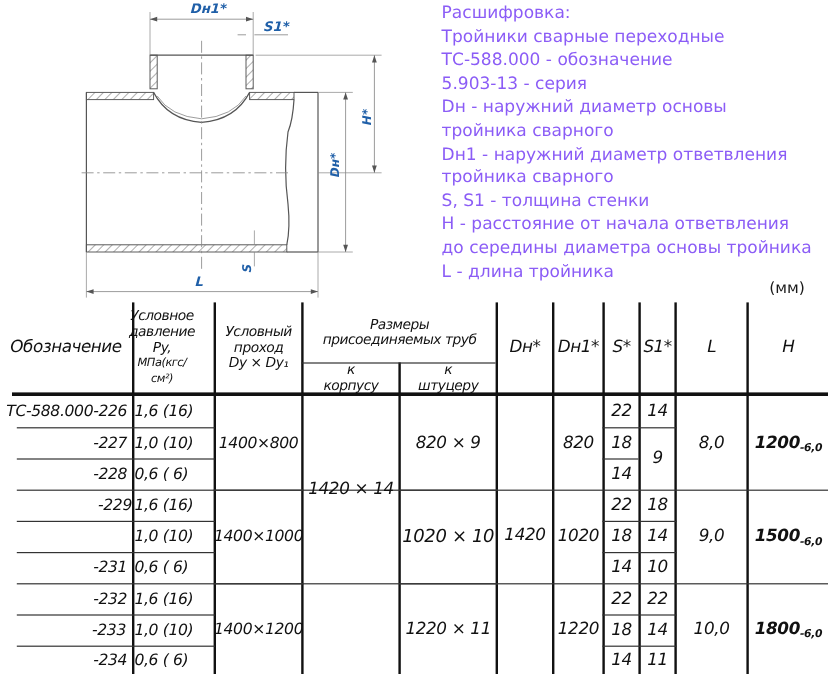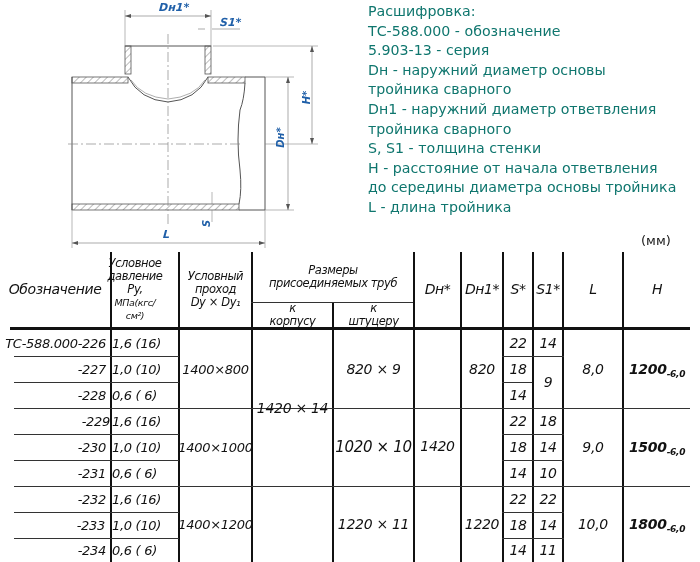--- a/index.html
+++ b/index.html
@@ -1,18 +1,18 @@
 <!DOCTYPE html>
 <html><head>
 <meta charset="utf-8">
 <style>
   html,body{margin:0;padding:0;background:#fff;}
   body{width:700px;height:562px;position:relative;overflow:hidden;font-family:"DejaVu Sans",sans-serif;color:#111;}
   .drawing{position:absolute;left:0;top:0;width:360px;height:250px;}
-  .legend{position:absolute;left:368px;top:2px;width:330px;font-family:"DejaVu Sans",sans-serif;font-size:14.2px;line-height:19.6px;color:#0f766e;}
+  .legend{position:absolute;left:368px;top:2px;width:330px;font-family:"DejaVu Sans",sans-serif;font-size:14.2px;line-height:19.6px;color:#8b5cf6;}
   .legend div{white-space:nowrap;}
   .units{position:absolute;left:641px;top:233px;font-size:13px;color:#1a1a1a;}
   .tbl{position:absolute;left:0;top:252px;width:700px;height:310px;}
   .hw{font-family:"DejaVu Sans",sans-serif;font-style:italic;color:#111;position:absolute;white-space:nowrap;transform:skewX(-4deg);}
   .vline{position:absolute;background:#111;}
   .hline{position:absolute;background:#111;}
   .thin{background:#333;}
   .cell{position:absolute;display:flex;align-items:center;justify-content:center;font-family:"DejaVu Sans",sans-serif;font-style:italic;font-size:13px;color:#111;white-space:nowrap;letter-spacing:-0.3px;}
   .cell.right{justify-content:flex-end;padding-right:4px;box-sizing:border-box;}
   .cell.left{justify-content:flex-start;padding-left:0;box-sizing:border-box;}
@@ -82,20 +82,21 @@
   <span class="hw" style="left:159px;top:1px;font-size:11px;color:#1f5fa8;font-weight:bold;">Dн1*</span>
   <span class="hw" style="left:220px;top:16px;font-size:11px;color:#1f5fa8;font-weight:bold;">S1*</span>
   <span class="hw" style="left:300px;top:92px;font-size:10px;color:#1f5fa8;font-weight:bold;transform:rotate(-90deg);">H*</span>
   <span class="hw" style="left:270px;top:132px;font-size:10px;color:#1f5fa8;font-weight:bold;transform:rotate(-90deg);">Dн*</span>
   <span class="hw" style="left:203px;top:218px;font-size:10px;color:#1f5fa8;font-weight:bold;transform:rotate(-90deg);">S</span>
   <span class="hw" style="left:163px;top:228px;font-size:11px;color:#1f5fa8;font-weight:bold;">L</span>
 </div>
 
 <div class="legend">
   <div>Расшифровка:</div>
+  <div>Тройники сварные переходные</div>
   <div>ТС-588.000 - обозначение</div>
   <div>5.903-13 - серия</div>
   <div>Dн - наружний диаметр основы</div>
   <div>тройника сварного</div>
   <div>Dн1 - наружний диаметр ответвления</div>
   <div>тройника сварного</div>
   <div>S, S1 - толщина стенки</div>
   <div>H - расстояние от начала ответвления</div>
   <div>до середины диаметра основы тройника</div>
   <div>L - длина тройника</div>
@@ -186,21 +187,20 @@
     </div>
 
   <div class="cell right" style="left:0;top:78px;width:110px;height:26px;">ТС-588.000-226</div>
   <div class="cell left" style="left:112px;top:78px;width:66px;height:26px;">1,6 (16)</div>
   <div class="cell right" style="left:0;top:104px;width:110px;height:26px;">-227</div>
   <div class="cell left" style="left:112px;top:104px;width:66px;height:26px;">1,0 (10)</div>
   <div class="cell right" style="left:0;top:130px;width:110px;height:26px;">-228</div>
   <div class="cell left" style="left:112px;top:130px;width:66px;height:26px;">0,6 ( 6)</div>
   <div class="cell right" style="left:0;top:156px;width:114px;height:26px;">-229</div>
   <div class="cell left" style="left:112px;top:156px;width:66px;height:26px;">1,6 (16)</div>
-  <div class="cell right" style="left:0;top:182px;width:110px;height:26px;">-230</div>
   <div class="cell left" style="left:112px;top:182px;width:66px;height:26px;">1,0 (10)</div>
   <div class="cell right" style="left:0;top:208px;width:110px;height:26px;">-231</div>
   <div class="cell left" style="left:112px;top:208px;width:66px;height:26px;">0,6 ( 6)</div>
   <div class="cell right" style="left:0;top:234px;width:110px;height:26px;">-232</div>
   <div class="cell left" style="left:112px;top:234px;width:66px;height:26px;">1,6 (16)</div>
   <div class="cell right" style="left:0;top:260px;width:91px;height:26px;margin-left:18px;">-233</div>
   <div class="cell left" style="left:112px;top:260px;width:66px;height:26px;">1,0 (10)</div>
   <div class="cell right" style="left:0;top:286px;width:110px;height:24px;">-234</div>
   <div class="cell left" style="left:112px;top:286px;width:66px;height:24px;">0,6 ( 6)</div>
 
@@ -210,20 +210,21 @@
 
   <div class="cell" style="left:253px;top:78px;width:79px;height:156px;font-size:14px;">1420 × 14</div>
 
   <div class="cell" style="left:334px;top:78px;width:79px;height:78px;font-size:14px;">820 × 9</div>
   <div class="cell" style="left:334px;top:156px;width:79px;height:78px;font-size:15px;">1020 × 10</div>
   <div class="cell" style="left:334px;top:234px;width:79px;height:76px;font-size:14px;">1220 × 11</div>
 
   <div class="cell" style="left:415px;top:78px;width:45px;height:232px;font-size:14px;">1420</div>
 
   <div class="cell" style="left:462px;top:78px;width:40px;height:78px;font-size:14px;">820</div>
+  <div class="cell" style="left:462px;top:156px;width:40px;height:78px;font-size:14px;">1020</div>
   <div class="cell" style="left:462px;top:234px;width:40px;height:76px;font-size:14px;">1220</div>
 
   <div class="cell" style="left:504px;top:78px;width:28px;height:26px;font-size:14px;">22</div>
   <div class="cell" style="left:504px;top:104px;width:28px;height:26px;font-size:14px;">18</div>
   <div class="cell" style="left:504px;top:130px;width:28px;height:26px;font-size:14px;">14</div>
   <div class="cell" style="left:504px;top:156px;width:28px;height:26px;font-size:14px;">22</div>
   <div class="cell" style="left:504px;top:182px;width:28px;height:26px;font-size:14px;">18</div>
   <div class="cell" style="left:504px;top:208px;width:28px;height:26px;font-size:14px;">14</div>
   <div class="cell" style="left:504px;top:234px;width:28px;height:26px;font-size:14px;">22</div>
   <div class="cell" style="left:504px;top:260px;width:28px;height:26px;font-size:14px;">18</div>

